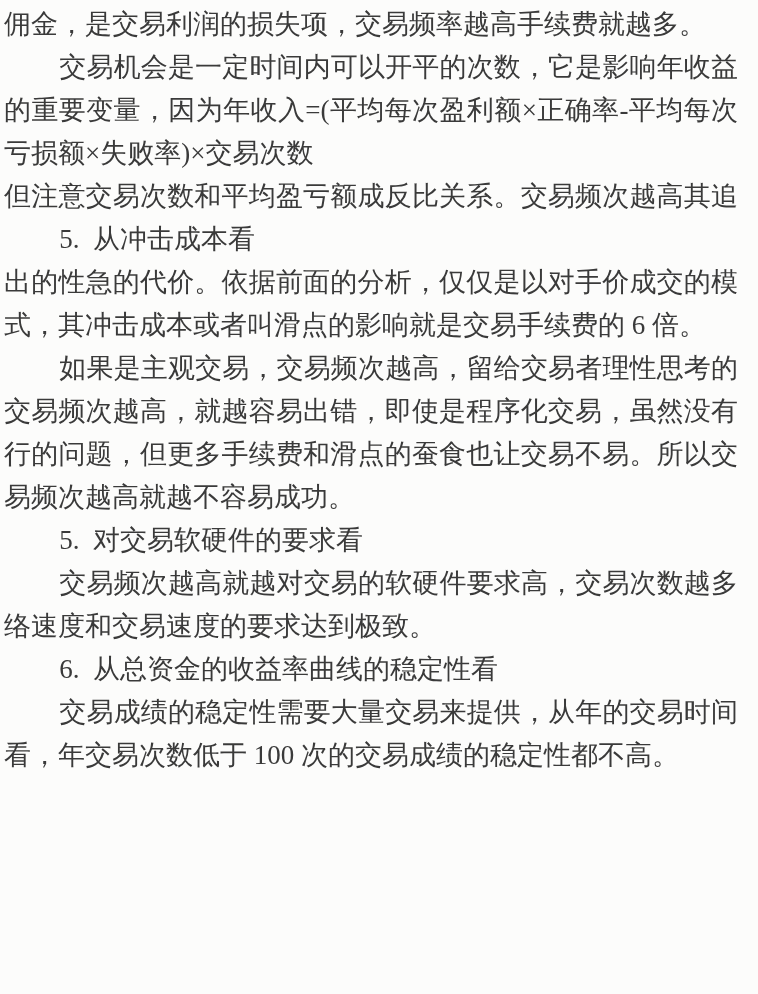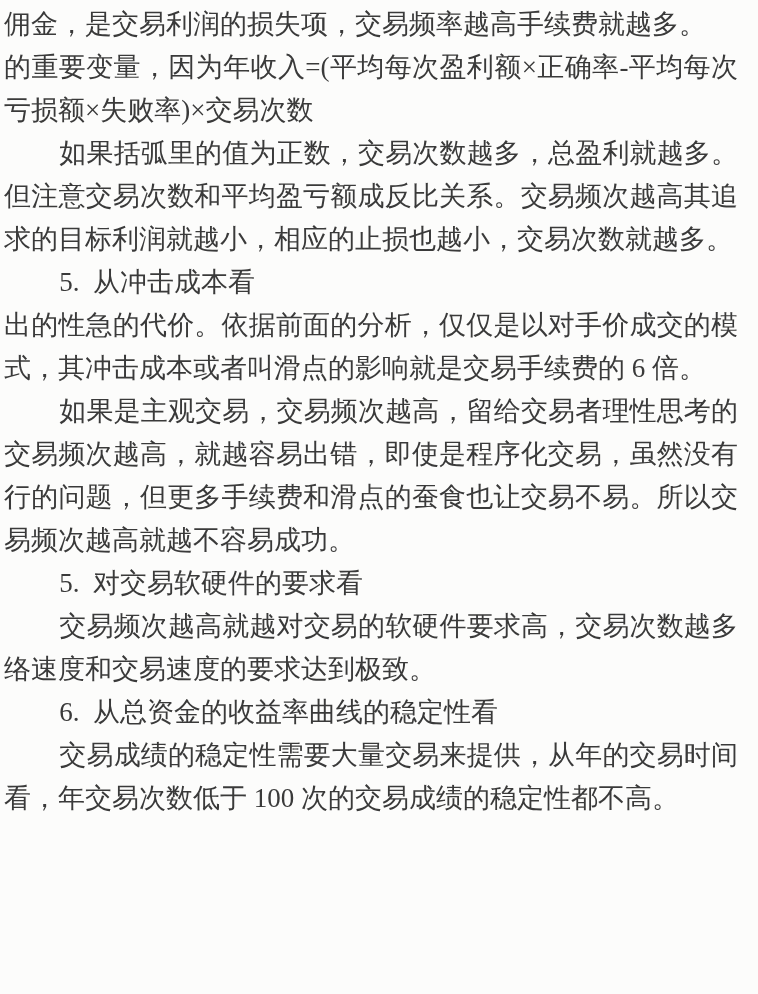--- a/index.html
+++ b/index.html
@@ -34,25 +34,24 @@
   
   .ind {
     text-indent: 2.05em;
   }
 </style>
 </head>
 <body>
 
 <div class="page">
   <div class="ln">佣金，是交易利润的损失项，交易频率越高手续费就越多。</div>
+  <div class="ln ind fill">交易机会是一定时间内可以开平的次数，它是影响年收益</div>
   <div class="ln fill">的重要变量，因为年收入=(平均每次盈利额×正确率-平均每次</div>
   <div class="ln">亏损额×失败率)×交易次数</div>
-  <div class="ln ind fill">如果括弧里的值为正数，交易次数越多，总盈利就越多。</div>
   <div class="ln fill">但注意交易次数和平均盈亏额成反比关系。交易频次越高其追</div>
-  <div class="ln">求的目标利润就越小，相应的止损也越小，交易次数就越多。</div>
   <div class="ln ind">5.  从冲击成本看</div>
   <div class="ln fill">出的性急的代价。依据前面的分析，仅仅是以对手价成交的模</div>
   <div class="ln">式，其冲击成本或者叫滑点的影响就是交易手续费的 6 倍。</div>
   <div class="ln ind fill">如果是主观交易，交易频次越高，留给交易者理性思考的</div>
   <div class="ln fill">交易频次越高，就越容易出错，即使是程序化交易，虽然没有执</div>
   <div class="ln fill">行的问题，但更多手续费和滑点的蚕食也让交易不易。所以交</div>
   <div class="ln">易频次越高就越不容易成功。</div>
   <div class="ln ind">5.  对交易软硬件的要求看</div>
   <div class="ln ind fill">交易频次越高就越对交易的软硬件要求高，交易次数越多</div>
   <div class="ln">络速度和交易速度的要求达到极致。</div>

